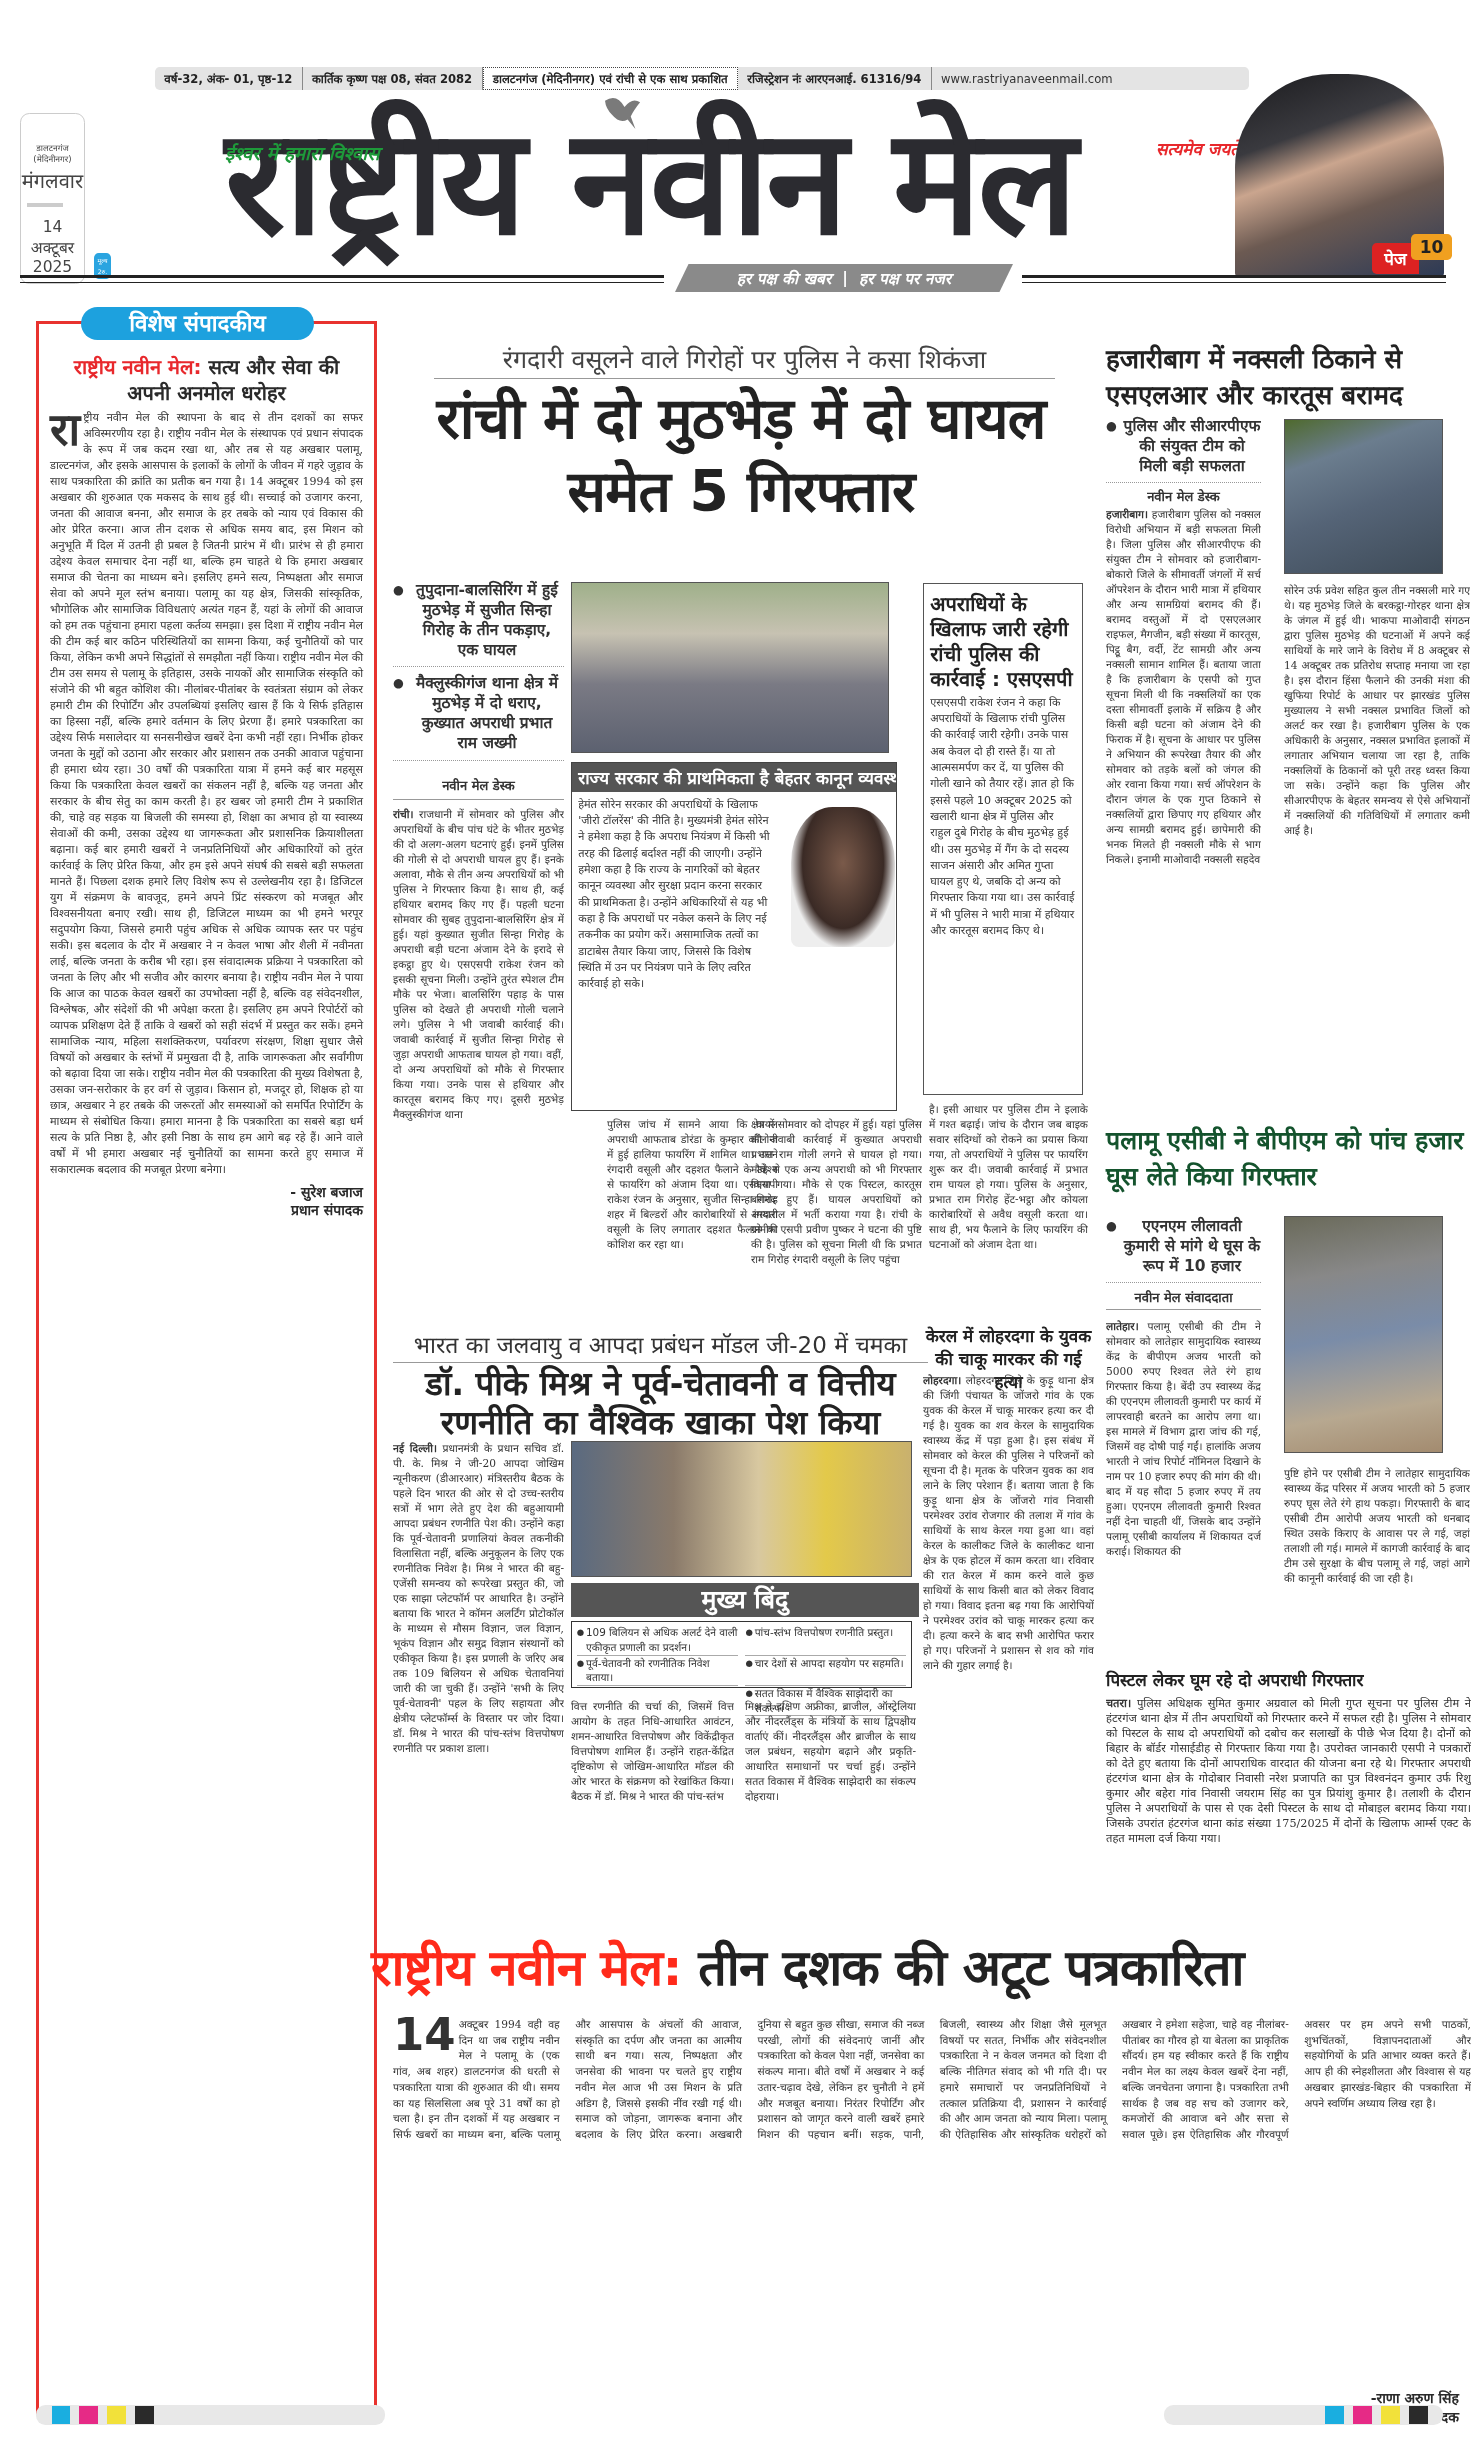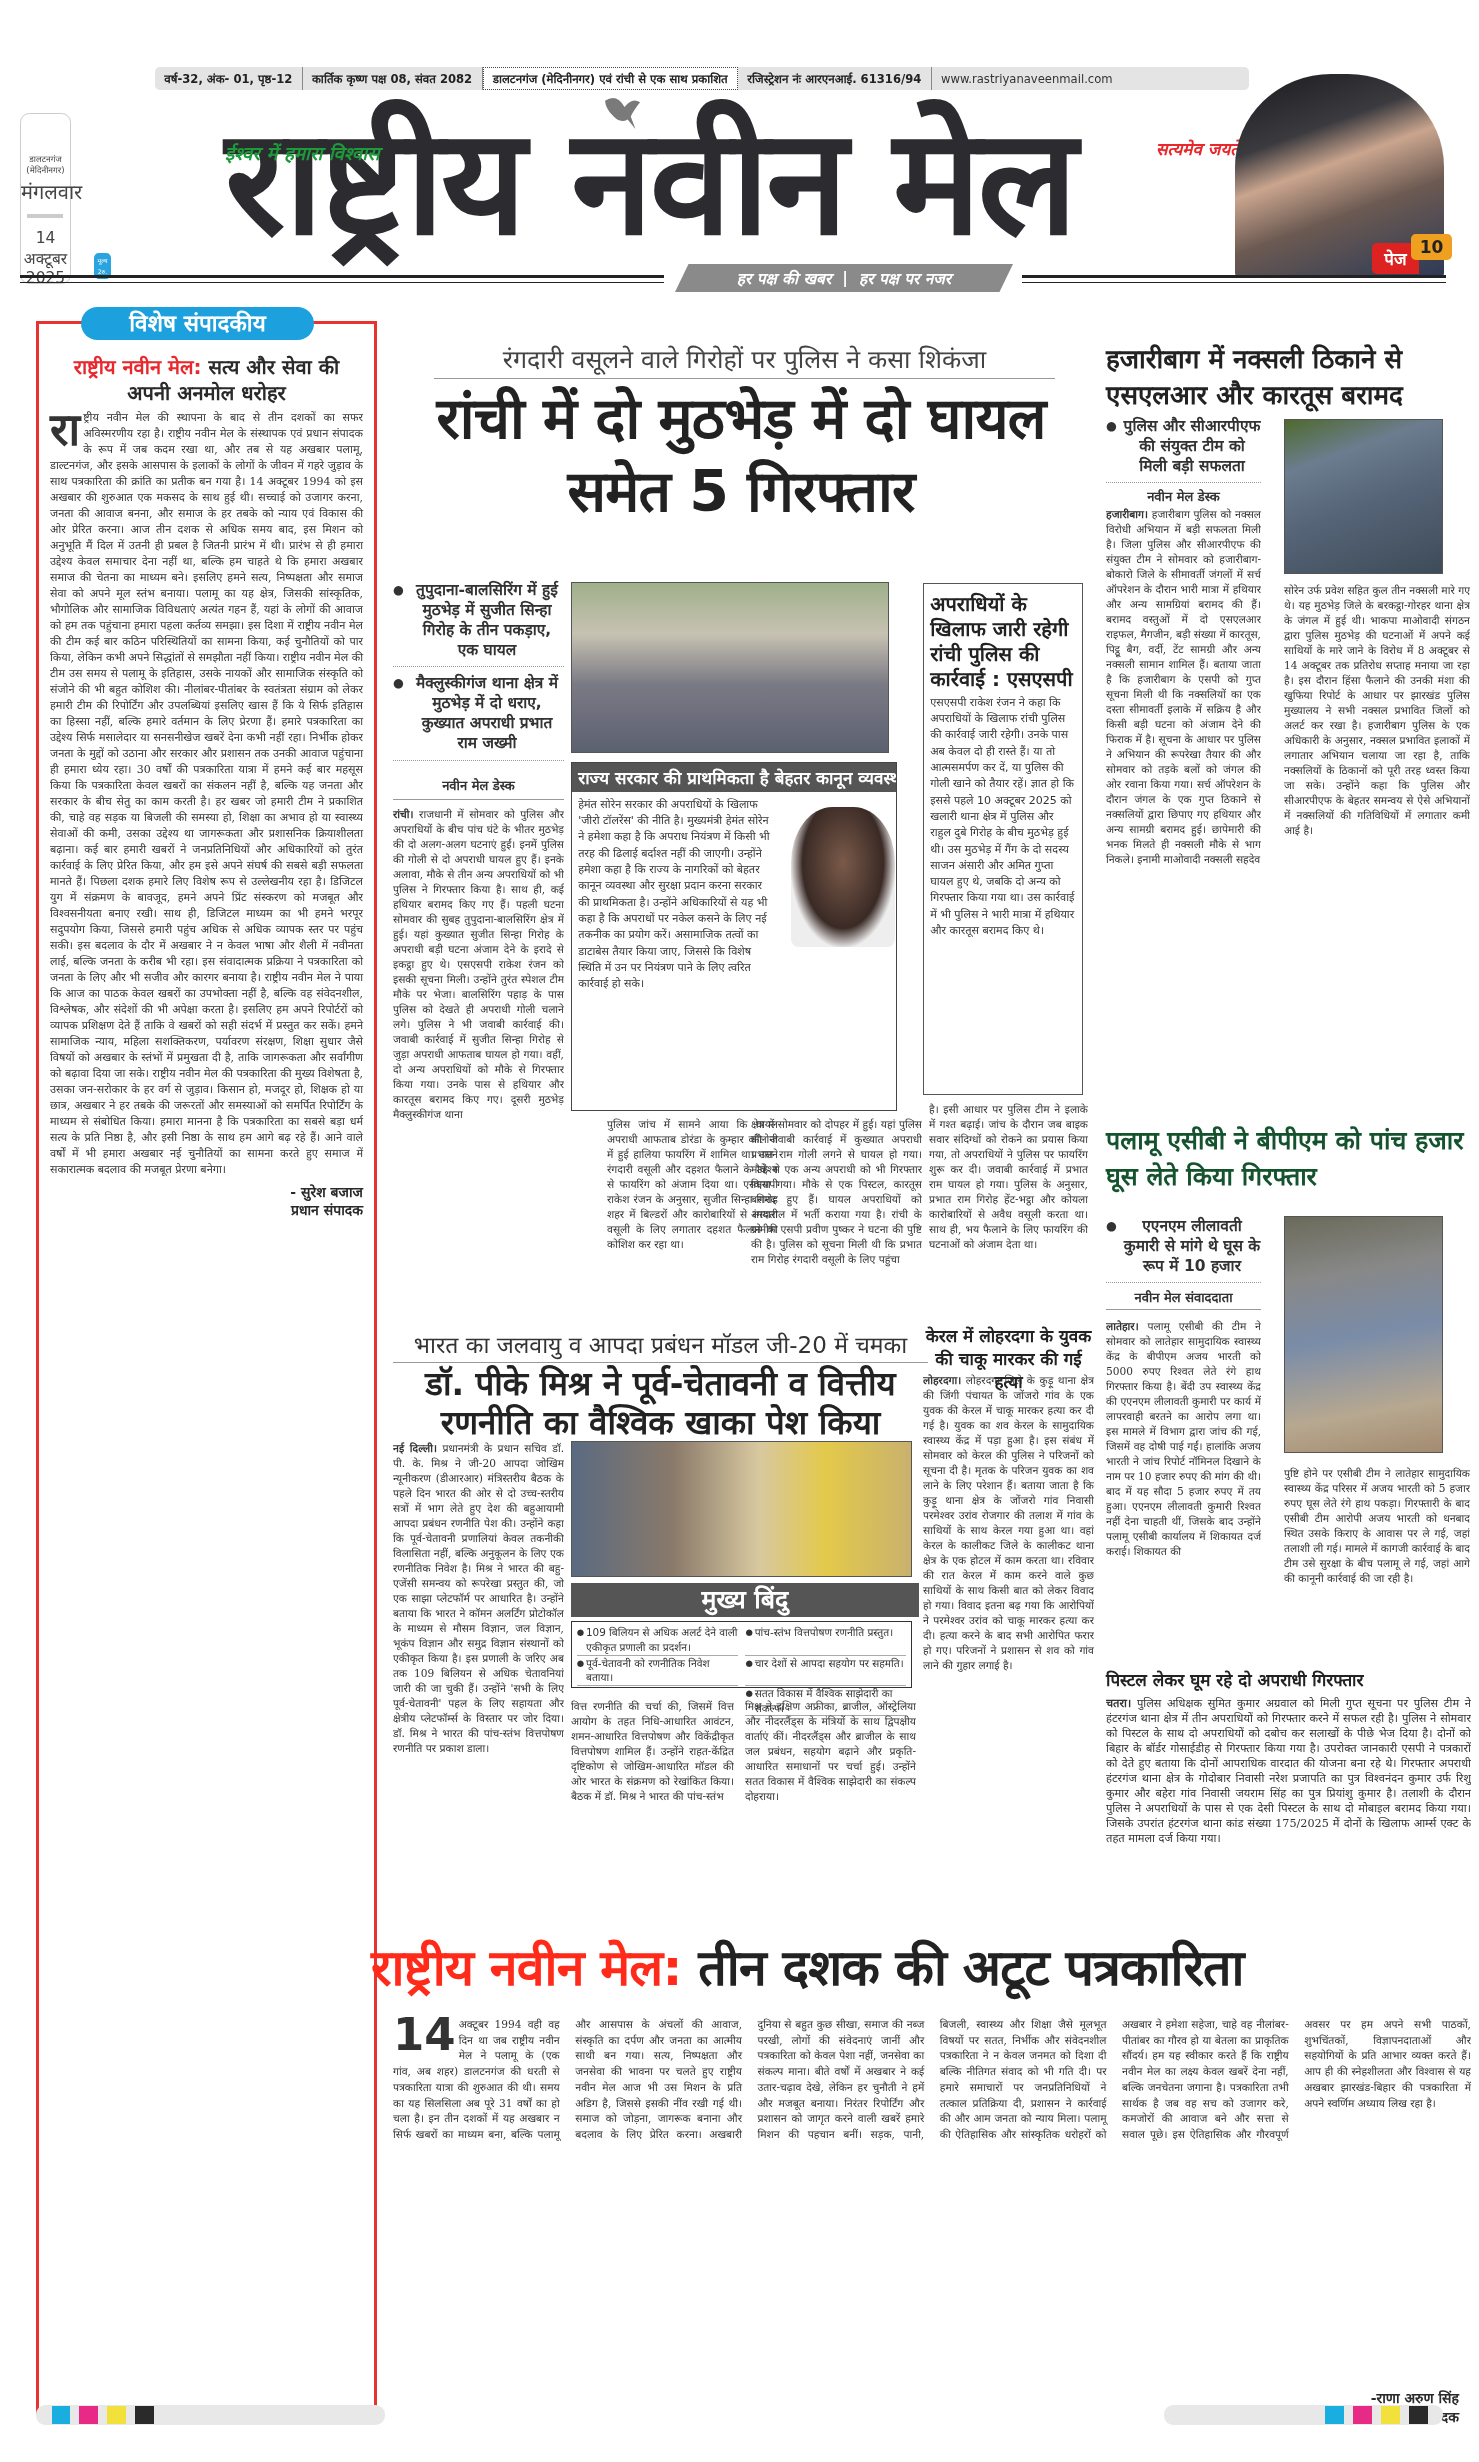--- a/index.html
+++ b/index.html
@@ -7,21 +7,21 @@
   body { font-family: "DejaVu Sans", sans-serif; color: #2a2a2a; position: relative; }
   .abs { position: absolute; }
 
   
   #infobar { left: 155px; top: 67px; height: 23px; width: 1094px; background: #e4e4e4; border-radius: 4.7px; display: flex; align-items: center; font-size: 11.6px; color: #222; font-weight: bold; }
   #infobar .seg { padding: 0 9.3px; height: 100%; display: flex; align-items: center; border-right: 0.8px solid #888; white-space: nowrap; }
   #infobar .seg.boxed { background: #fff; border: 0.8px dotted #444; }
   #infobar .seg:last-child { border-right: none; font-weight: normal; color: #333; }
 
   
-  #datebox { left: 20px; top: 113px; width: 51px; height: 171px; border: 1.6px solid #ccc; border-radius: 9.3px; text-align: center; padding-top: 39px; color: #444; }
+  #datebox { left: 20px; top: 113px; width: 65px; height: 171px; border: 1.6px solid #ccc; border-radius: 9.3px; text-align: center; padding-top: 28px; color: #444; }
   #datebox .city { font-size: 8.5px; }
   #datebox .day { font-size: 20px; margin-top: 3.1px; }
   #datebox .sep { width: 36px; height: 3.9px; background: #ccc; margin: 9.3px auto 11px 6.2px; }
   #datebox .date { font-size: 15.5px; }
   #price-badge { left: 94px; top: 253px; width: 17px; height: 26px; background: #2aa4e0; border-radius: 4.7px; color: #fff; font-size: 6.2px; text-align: center; line-height: 11px; padding-top: 2.3px; }
   #motto { left: 225px; top: 140px; color: #1e9a3a; font-weight: bold; font-style: italic; font-size: 18.6px; }
   #masthead-title { left: 225px; top: 109px; font-size: 147px; font-weight: bold; color: #2b2b30; letter-spacing: -3.1px; line-height: 1; }
   #bird-icon { left: 601px; top: 93px; width: 47px; height: 39px; }
   #satyamev { left: 1156px; top: 137px; color: #e8282c; font-weight: bold; font-style: italic; font-size: 17px; }
   #portrait { left: 1235px; top: 74px; width: 209px; height: 202px; background: linear-gradient(160deg,#1b1b1e 0%,#3a3a3f 30%,#caa58e 45%,#6c5a52 65%,#2d3a55 100%); border-radius: 46% 46% 3.1px 3.1px; }

